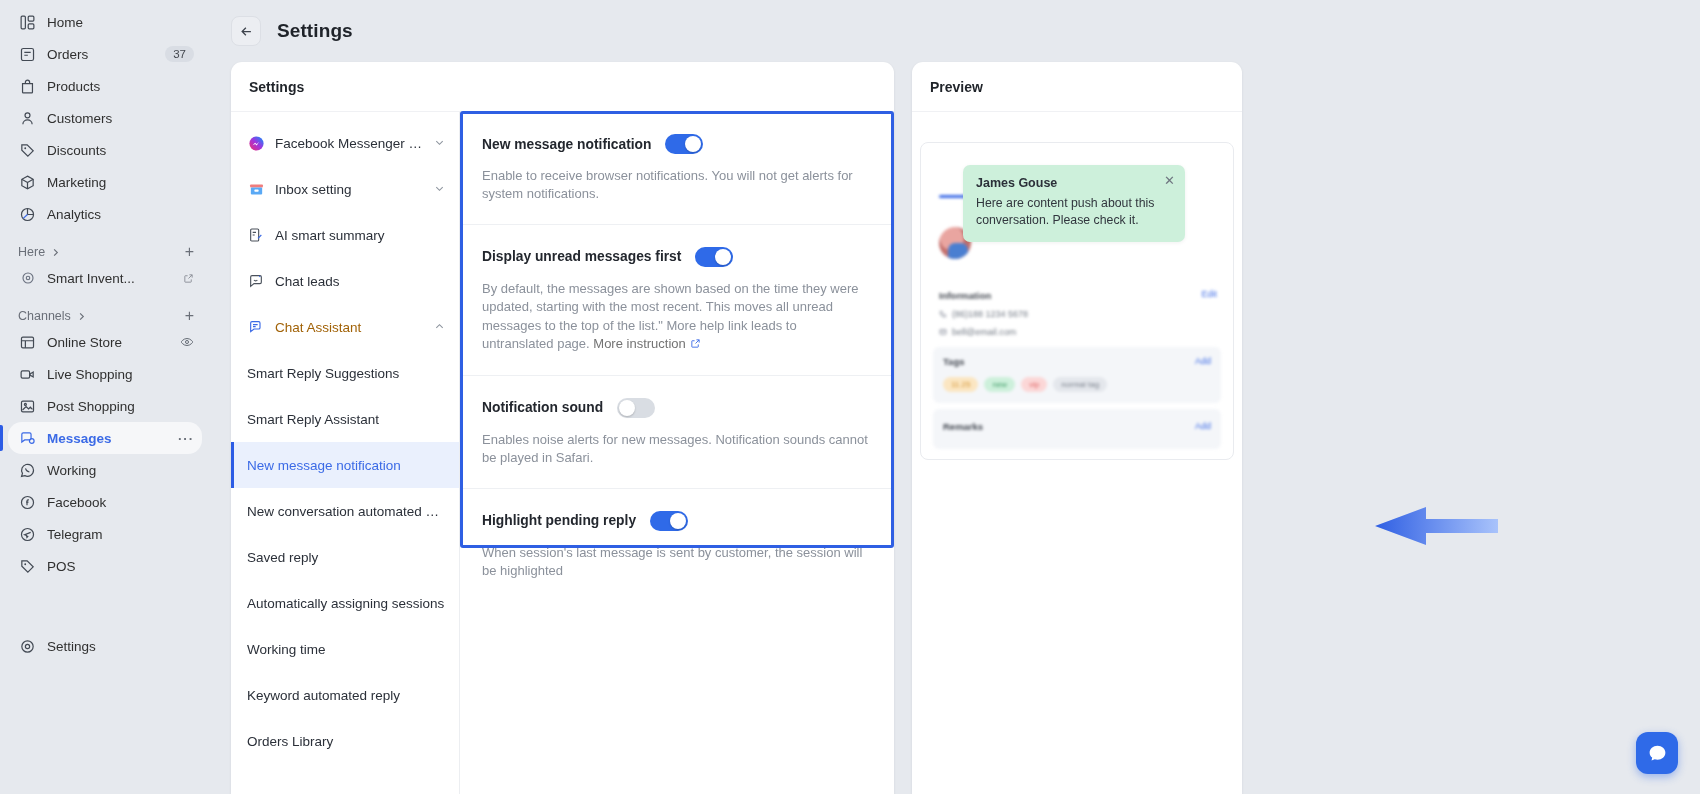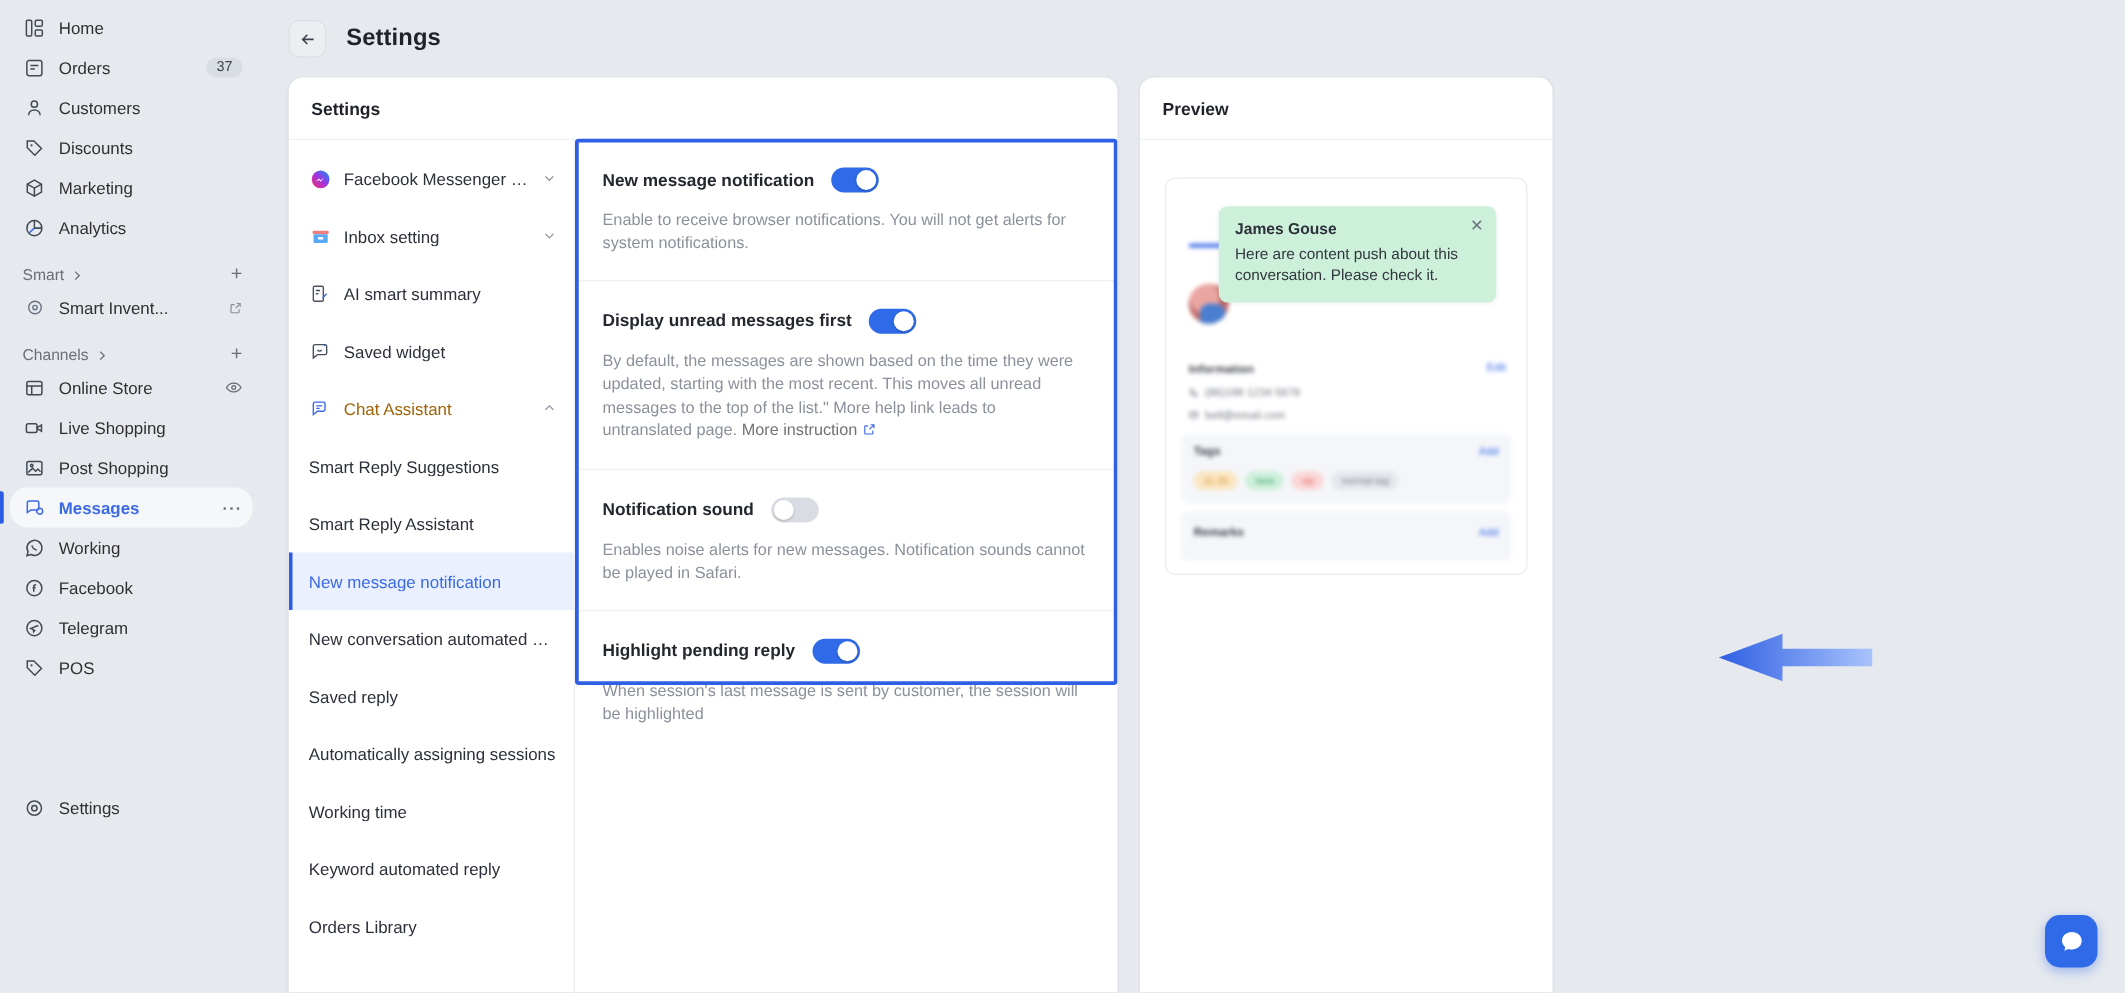--- a/index.html
+++ b/index.html
@@ -121,21 +121,21 @@
     border-radius: 50%; background: #fff; box-shadow: 0 1px 2px rgba(0,0,0,.2);
     transition: left .15s;
   }
   .switch.on .knob { left: 20px; }
 
   
   .preview-card {
     width: 330px; background: #fff; border-radius: 11px 11px 0 0;
     box-shadow: 0 1px 3px rgba(22,29,37,.08); height: 732px; overflow: hidden;
   }
-  .pv-inner { padding: 18px 20px; }
+  .pv-inner { padding: 18px 8px; }
   .pv-box {
     margin-top: 12px; border: 1px solid #e9ebef; border-radius: 8px;
     height: 318px; position: relative; background: #fff; overflow: hidden;
   }
   .blur { filter: blur(1.6px); }
   .pv-topline { position:absolute; left: 18px; top: 52px; width: 64px; height: 3px; background:#3b6ae6; border-radius:2px;}
   .pv-avatar {
     position: absolute; left: 18px; top: 84px; width: 32px; height: 32px; border-radius: 50%;
     background: radial-gradient(circle at 40% 35%, #e9a5a0 0 42%, #c4706d 43% 100%);
     overflow:hidden;
@@ -188,20 +188,29 @@
       <span class="ico">
         <svg width="17" height="17" viewBox="0 0 24 24" fill="none" stroke="#434a54" stroke-width="1.7">
           <rect x="3.5" y="3.5" width="17" height="17" rx="2.5"></rect>
             <path d="M7.5 9h9M7.5 13h5" stroke-width="1.6"></path>
         </svg>
       </span>
       <span class="lbl">Orders</span>
       <span class="badge">37</span>
     </div>
 
+    <div class="nav-item">
+      <span class="ico">
+        <svg width="17" height="17" viewBox="0 0 24 24" fill="none" stroke="#434a54" stroke-width="1.7">
+          <path d="M5 8h14v12a1 1 0 0 1-1 1H6a1 1 0 0 1-1-1V8z"></path>
+            <path d="M9 8V6a3 3 0 0 1 6 0v2"></path>
+        </svg>
+      </span>
+      <span class="lbl">Products</span>
+    </div>
 
     <div class="nav-item">
       <span class="ico">
         <svg width="17" height="17" viewBox="0 0 24 24" fill="none" stroke="#434a54" stroke-width="1.7">
           <circle cx="12" cy="7.5" r="3.5"></circle>
             <path d="M5.5 20c0-3.6 2.9-6 6.5-6s6.5 2.4 6.5 6"></path>
         </svg>
       </span>
       <span class="lbl">Customers</span>
     </div>
@@ -232,21 +241,21 @@
           <circle cx="12" cy="12" r="8.5"></circle>
             <path d="M12 3.5v8.5h8.5"></path>
             <path d="M12 12 6 17.5" stroke="#3b6ae6"></path>
         </svg>
       </span>
       <span class="lbl">Analytics</span>
     </div>
 
     <div class="sec-head">
       <span class="ttl">
-        <span>Smart</span>
+        <span>Here</span>
         <svg width="11" height="11" viewBox="0 0 24 24" fill="none" stroke="#6a6f78" stroke-width="2.4">
             <path d="M9 5l7 7-7 7"></path>
           </svg>
       </span>
       <span class="plus">+</span>
     </div>
 
     <div class="nav-item">
       <span class="ico">
         <svg width="16" height="16" viewBox="0 0 24 24" fill="none" stroke="#6b7280" stroke-width="1.7">
@@ -444,21 +453,21 @@
             </div>
 
             <div class="snav-item">
               <span class="sico">
                 <svg width="16" height="16" viewBox="0 0 24 24" fill="none" stroke="#4a515b" stroke-width="1.7">
                   <path d="M4 6a2 2 0 0 1 2-2h12a2 2 0 0 1 2 2v8a2 2 0 0 1-2 2H9l-5 4V6z"></path>
                   <path d="M9 10.5a3 3 0 0 0 5 0"></path>
                     <path d="M17 4.5l1.2 1.2M18.2 4.5L17 5.7" stroke="#3b6ae6"></path>
                 </svg>
               </span>
-              <span class="stxt">Saved widget</span>
+              <span class="stxt">Chat leads</span>
             </div>
 
             <div class="snav-item sel-parent">
               <span class="sico">
                 <svg width="16" height="16" viewBox="0 0 24 24" fill="none" stroke="#3b6ae6" stroke-width="1.7">
                   <path d="M4 6a2 2 0 0 1 2-2h10a2 2 0 0 1 2 2v7a2 2 0 0 1-2 2H9l-5 4V6z"></path>
                     <path d="M7.5 8.5h7M7.5 11.5h4"></path>
                 </svg>
               </span>
               <span class="stxt">Chat Assistant</span>

